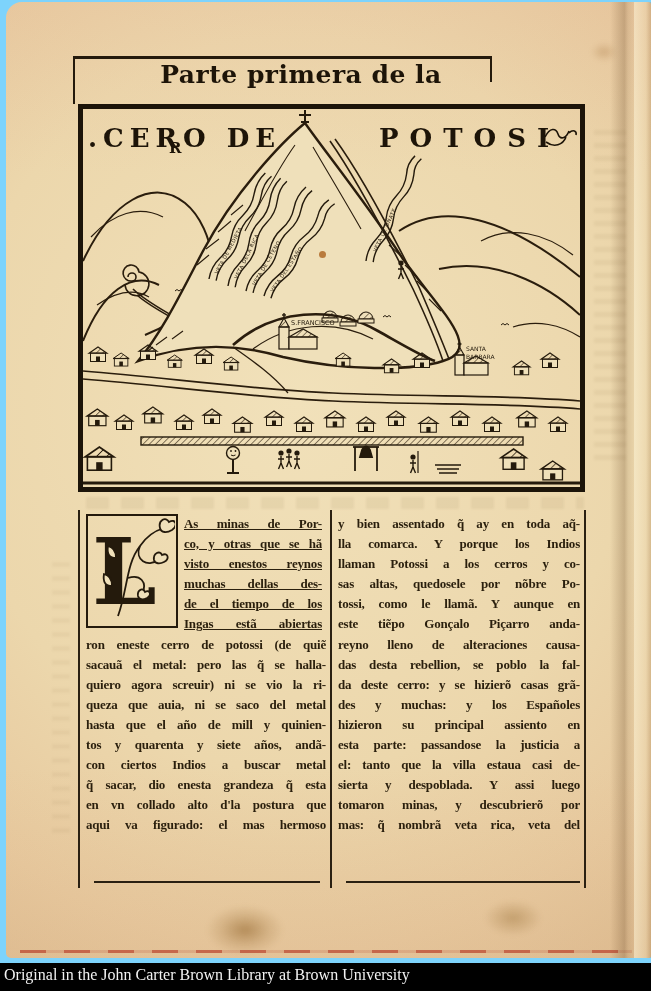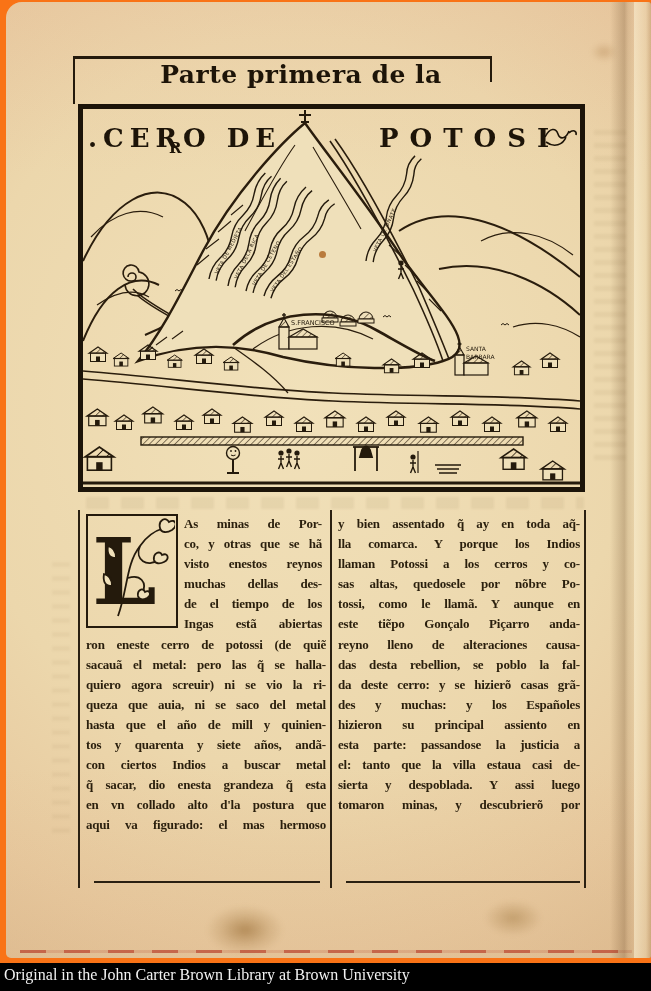--- a/index.html
+++ b/index.html
@@ -1,16 +1,16 @@
 <!DOCTYPE html>
 <html><head>
 <meta charset="utf-8">
 <style>
   html,body{margin:0;padding:0;background:#000;}
-  .stage{position:relative;width:651px;height:991px;background:#f97316;overflow:hidden;
+  .stage{position:relative;width:651px;height:991px;background:#7dd3fc;overflow:hidden;
          font-family:"Liberation Serif",serif;}
   
   .page{position:absolute;left:6px;top:2px;width:645px;height:956px;
         background:
           radial-gradient(95% 70% at 45% 42%, #f1e1ba 0%, #ecd7ac 55%, #e7c99e 82%, #dfbf93 100%);
         border-radius:16px 3px 2px 5px;}
   .page-tint{position:absolute;inset:0;border-radius:inherit;
         background:linear-gradient(180deg, rgba(228,178,148,.18), rgba(228,178,148,0) 18%,
                    rgba(228,178,148,0) 80%, rgba(210,160,120,.15));pointer-events:none;}
   .crease{position:absolute;left:604px;top:0;width:26px;height:100%;
@@ -52,21 +52,21 @@
   .rule-v{position:absolute;top:0;width:2px;height:100%;background:#2a2012;}
   .rule-v.left{left:0;} .rule-v.mid{left:252px;} .rule-v.right{left:506px;}
   .col-rule-b{position:absolute;height:2px;background:#2a2012;top:371px;}
   .col-rule-b.l{left:16px;width:226px;} .col-rule-b.r{left:268px;width:234px;}
   .col{position:absolute;top:4px;color:#2a1f0d;font-family:"Liberation Serif",serif;
         font-weight:700;font-size:13px;line-height:20.1px;letter-spacing:-.2px;}
   .col.left{left:8px;width:240px;} .col.right{left:260px;width:242px;}
   .tline{text-align:justify;text-align-last:justify;white-space:nowrap;overflow:hidden;}
   .intro-row{display:flex;gap:6px;}
   .cap-box{width:92px;height:114px;border:2.5px solid #241a0c;box-sizing:border-box;flex:0 0 auto;}
-  .intro-lines{width:138px;}
+  .intro-lines{width:138px;text-decoration:underline;}
   
   .credit-bar{position:absolute;left:0;top:963px;width:651px;height:28px;background:#000;}
   .credit-bar span{display:block;padding:3px 0 0 4px;color:#f2f2f2;
         font-family:"Liberation Serif",serif;font-size:16px;}
 </style>
 </head>
 <body>
 
 <div class="stage">
   <div class="page">
@@ -347,20 +347,21 @@
             <div class="tline">este tiẽpo Gonçalo Piçarro anda-</div>
             <div class="tline">reyno lleno de alteraciones causa-</div>
             <div class="tline">das desta rebellion, se poblo la fal-</div>
             <div class="tline">da deste cerro: y se hizierõ casas grã-</div>
             <div class="tline">des y muchas: y los Españoles</div>
             <div class="tline">hizieron su principal assiento en</div>
             <div class="tline">esta parte: passandose la justicia a</div>
             <div class="tline">el: tanto que la villa estaua casi de-</div>
             <div class="tline">sierta y despoblada. Y assi luego</div>
             <div class="tline">tomaron minas, y descubrierõ por</div>
+            <div class="tline">mas: q̃ nombrã veta rica, veta del</div>
           </div>
       </div>
     </div>
 
     <div class="stain stain-a"></div>
     <div class="stain stain-b"></div>
     <div class="stain stain-d"></div>
     <div class="red-edge"></div>
     <div class="crease"></div>
     <div class="edge-strip"></div>

